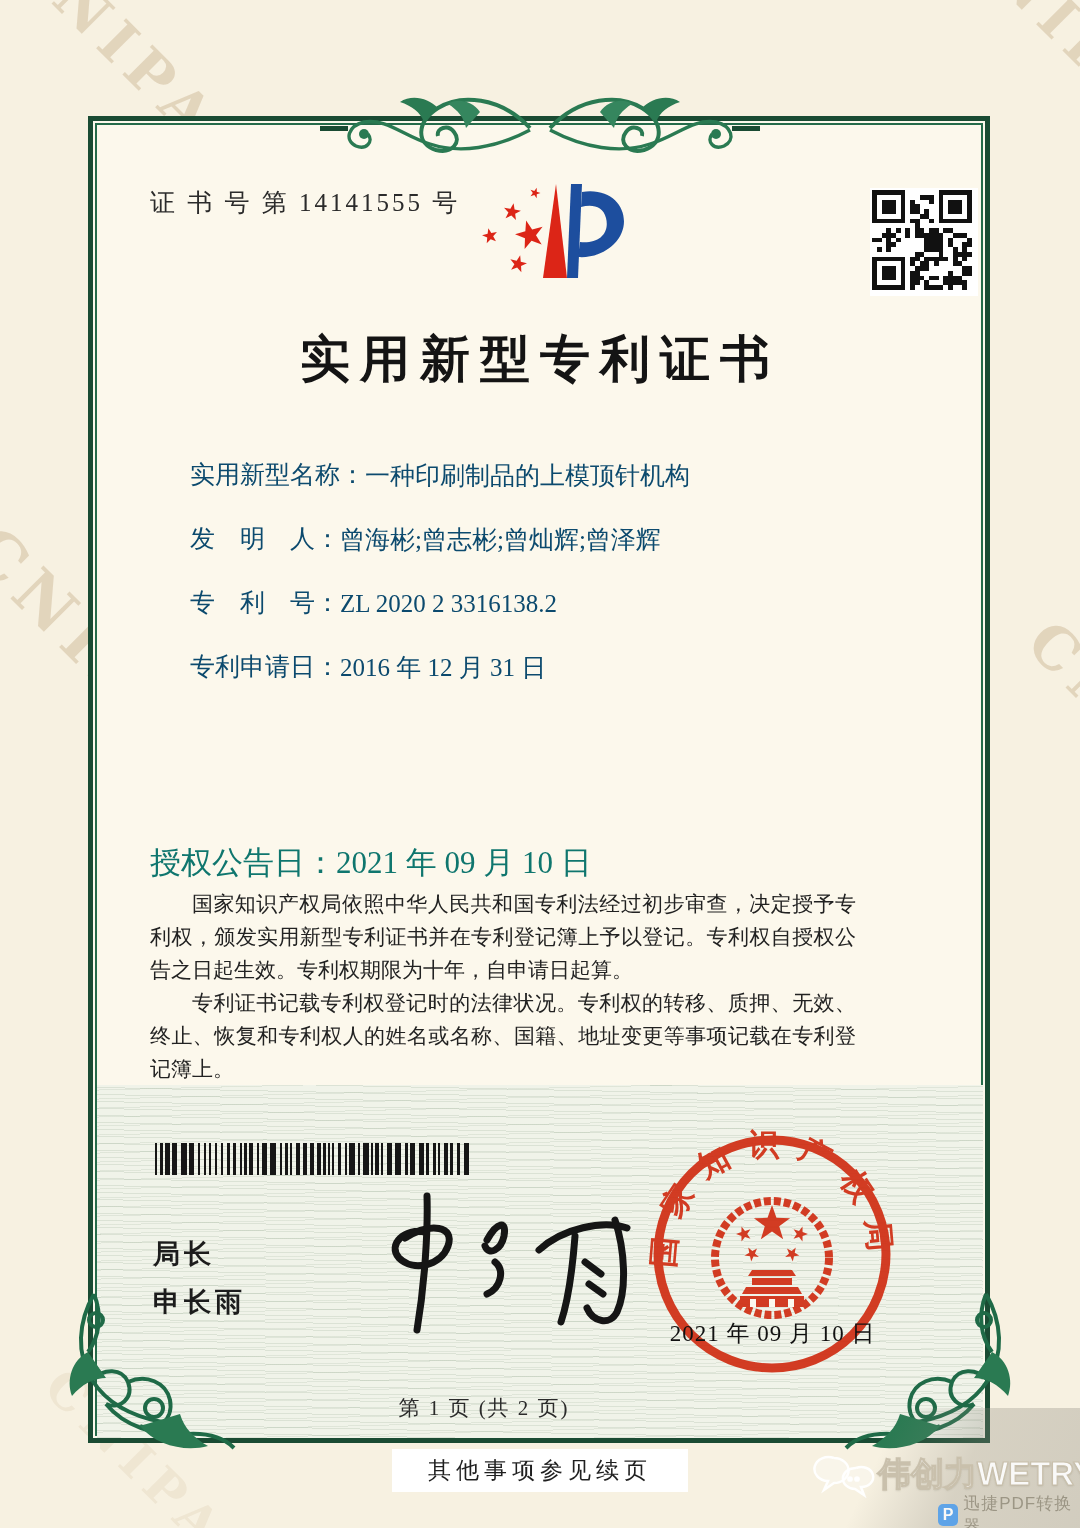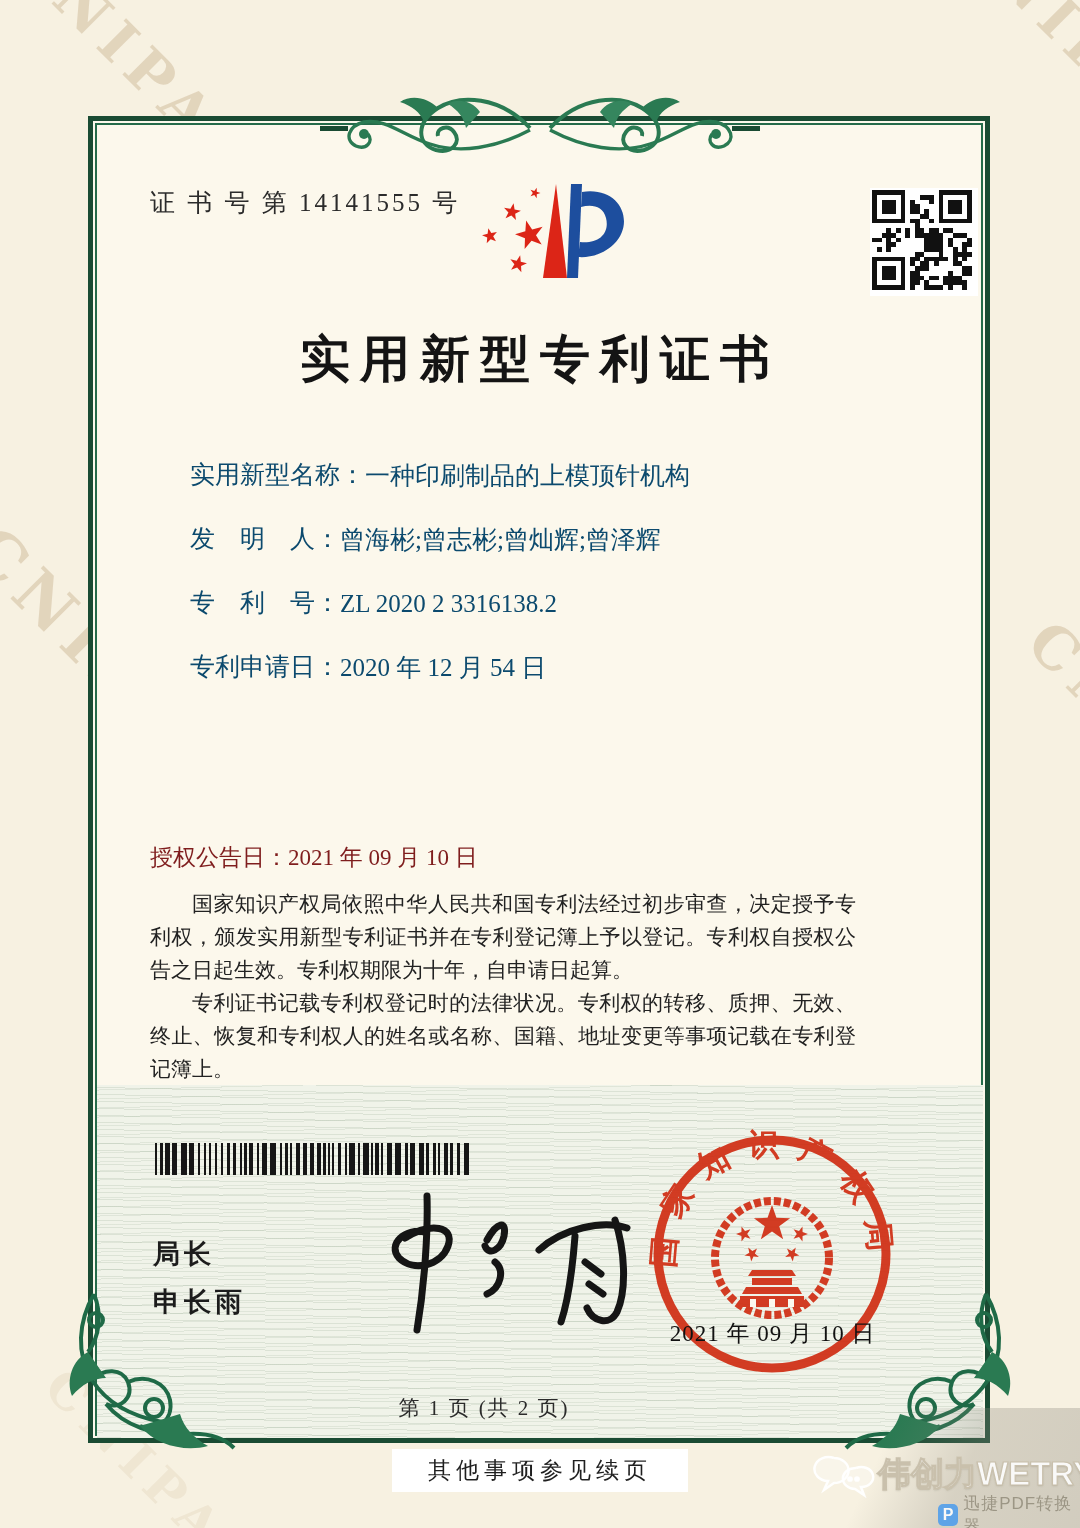--- a/index.html
+++ b/index.html
@@ -26,21 +26,21 @@
   .cert-no{position:absolute;left:150px;top:186px;font-size:25px;letter-spacing:3px;color:#2b2b2b;}
   .qr-box{position:absolute;left:870px;top:188px;width:104px;height:104px;background:#fff;padding:2px;}
   .logo{position:absolute;left:468px;top:178px;}
   .title{position:absolute;left:0;top:326px;width:1080px;text-align:center;
          font-size:50px;font-weight:bold;letter-spacing:10px;color:#141414;}
 
   .field{position:absolute;left:150px;width:700px;font-size:25px;color:#0c4a6e;display:flex;margin-left:40px;}
   .flabel{flex:0 0 auto;white-space:nowrap;}
   .fvalue{flex:1 1 auto;max-width:560px;line-height:1.45;}
 
-  .grant-row{position:absolute;left:150px;top:842px;width:720px;font-size:23px;color:#7f1d1d;}
+  .grant-row{position:absolute;left:150px;top:842px;width:720px;font-size:31px;color:#0f766e;}
   .grant-no{position:absolute;left:388px;top:0;}
 
   .paras{position:absolute;left:150px;top:888px;width:706px;font-size:21px;line-height:33px;
          color:#222;text-align:justify;}
   .paras p{margin:0;text-indent:2em;}
 
   .barcode{position:absolute;left:155px;top:1143px;width:330px;height:32px;display:flex;align-items:stretch;}
   .barcode span{display:block;height:100%;}
 
   .director{position:absolute;left:153px;font-family:"Liberation Sans","DejaVu Sans",sans-serif;
@@ -383,21 +383,21 @@
   <div class="field" style="top:522px;">
     <span class="flabel">发　明　人：</span>
     <span class="fvalue">曾海彬;曾志彬;曾灿辉;曾泽辉</span>
   </div>
   <div class="field" style="top:586px;">
     <span class="flabel">专　利　号：</span>
     <span class="fvalue">ZL 2020 2 3316138.2</span>
   </div>
   <div class="field" style="top:650px;">
     <span class="flabel">专利申请日：</span>
-    <span class="fvalue">2020 年 12 月 54 日</span>
+    <span class="fvalue">2016 年 12 月 31 日</span>
   </div>
 
   <div class="grant-row">
     <span>授权公告日：</span><span>2021 年 09 月 10 日</span>
   </div>
 
   <div class="paras">
     <p>国家知识产权局依照中华人民共和国专利法经过初步审查，决定授予专利权，颁发实用新型专利证书并在专利登记簿上予以登记。专利权自授权公告之日起生效。专利权期限为十年，自申请日起算。</p>
     <p>专利证书记载专利权登记时的法律状况。专利权的转移、质押、无效、终止、恢复和专利权人的姓名或名称、国籍、地址变更等事项记载在专利登记簿上。</p>
   </div>

